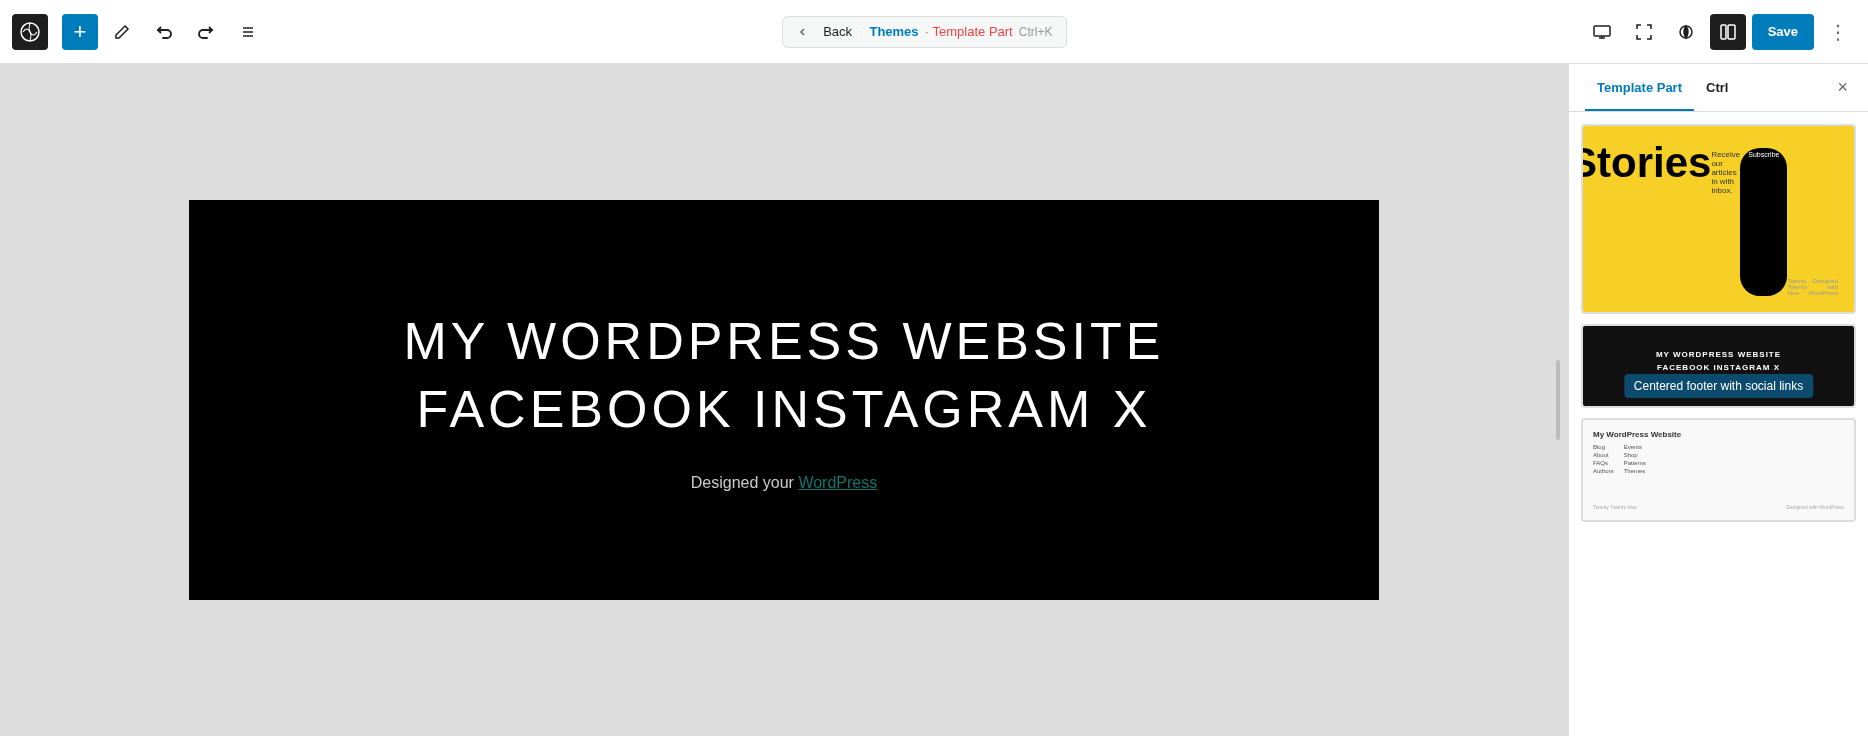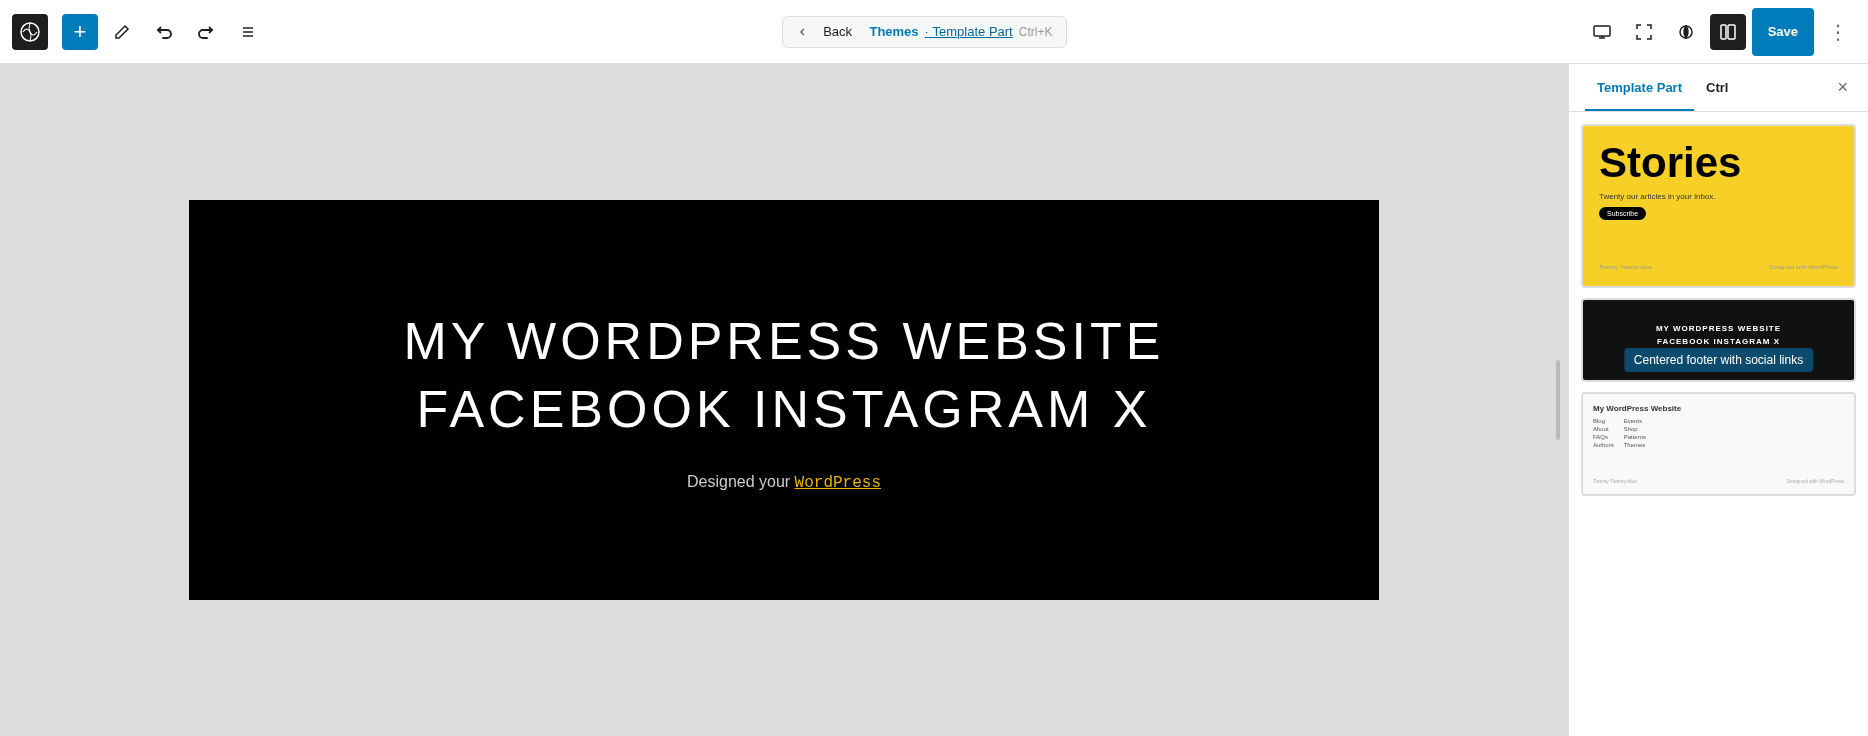--- a/index.html
+++ b/index.html
@@ -53,23 +53,22 @@
       color: #1e1e1e;
       font-size: 13px;
       display: flex; align-items: center; gap: 16px;
     }
     .breadcrumb-title {
       color: #007cba;
       font-size: 13px;
       font-weight: 600;
     }
     .breadcrumb-sub {
-      color: #0369a1;
+      color: #ef4444;
       font-size: 13px;
-      text-decoration: underline;
     }
     .breadcrumb-shortcut {
       color: #999;
       font-size: 12px;
     }
 
     .toolbar-right {
       display: flex;
       align-items: center;
       gap: 6px;
@@ -90,21 +89,21 @@
     }
     .save-btn {
       background: #007cba;
       color: #fff;
       border: none;
       border-radius: 4px;
       padding: 8px 16px;
       font-size: 13px;
       font-weight: 600;
       cursor: pointer;
-      height: 48px;
+      height: 36px;
     }
 
     .wp-logo {
       width: 36px; height: 36px;
       background: #1e1e1e;
       border-radius: 4px;
       display: flex; align-items: center; justify-content: center;
       color: #fff;
       font-size: 20px;
       font-weight: 900;
@@ -164,23 +163,22 @@
       text-transform: uppercase;
       line-height: 1.3;
     }
 
     .footer-designed {
       color: #ccc;
       font-size: 16px;
       text-align: center;
     }
     .footer-designed a {
-      color: #eab308;
+      color: #0f766e;
       text-decoration: underline;
-      font-family: Liberation Mono, monospace;
     }
 
     
     .sidebar {
       width: 300px;
       background: #fff;
       border-left: 1px solid #ddd;
       display: flex;
       flex-direction: column;
       flex-shrink: 0;
@@ -229,23 +227,23 @@
     .preview-card {
       border: 2px solid #ddd;
       border-radius: 4px;
       overflow: hidden;
       cursor: pointer;
       position: relative;
     }
 
     .preview-card-yellow {
       background: #f6d027;
-      height: 160px;
-      display: flex;
-      flex-direction: column;
+      height: 186px;
+      display: flex;
+      flex-direction: row;
       padding: 16px;
       justify-content: flex-end;
     }
     .preview-stories {
       font-size: 42px;
       font-weight: 900;
       color: #000;
       line-height: 1;
     }
     .preview-subtitle {
@@ -460,21 +458,21 @@
       <div class="sidebar-tab active">Template Part</div>
       <div class="sidebar-tab">Ctrl</div>
       <button class="sidebar-close">×</button>
     </div>
 
     <div class="sidebar-content">
 
       <div class="preview-card">
         <div class="preview-card-yellow">
           <div class="preview-stories">Stories</div>
-          <div class="preview-subtitle">Twenty our articles in your inbox.</div>
+          <div class="preview-subtitle">Receive our articles in with inbox.</div>
           <div class="preview-subscribe-btn">Subscribe</div>
           <div style="margin-top: auto; display:flex; justify-content: space-between; align-items:flex-end; padding-top:12px;">
             <div class="preview-footer-text">Twenty Twenty-blue</div>
             <div class="preview-designed-with">Designed with WordPress</div>
           </div>
         </div>
       </div>
 
       <div class="preview-card" style="position:relative;">
         <div class="preview-card-black">

